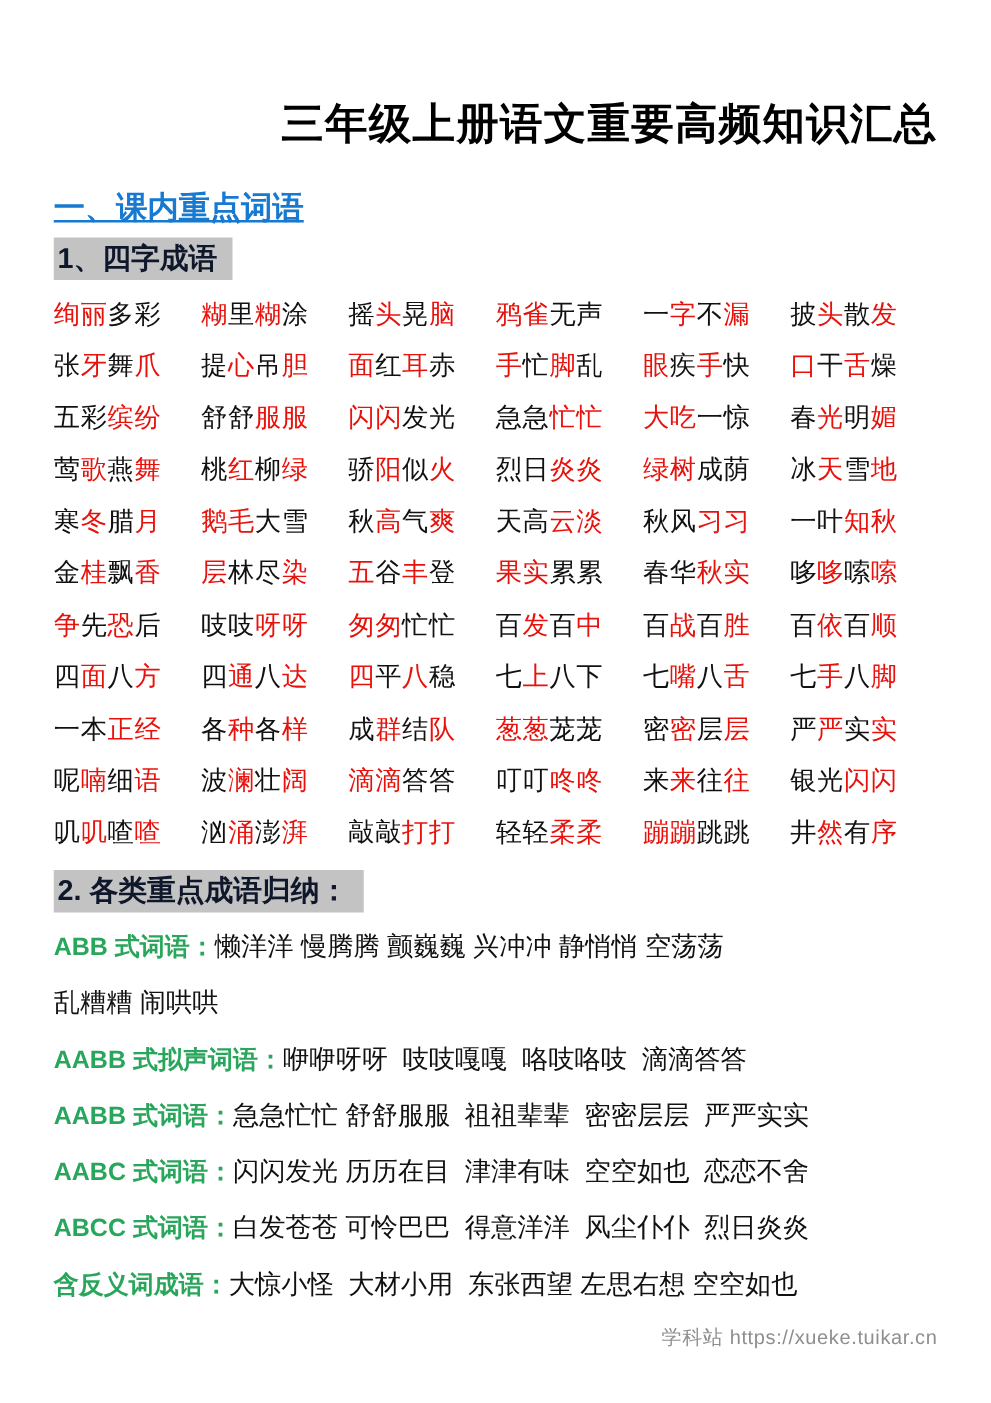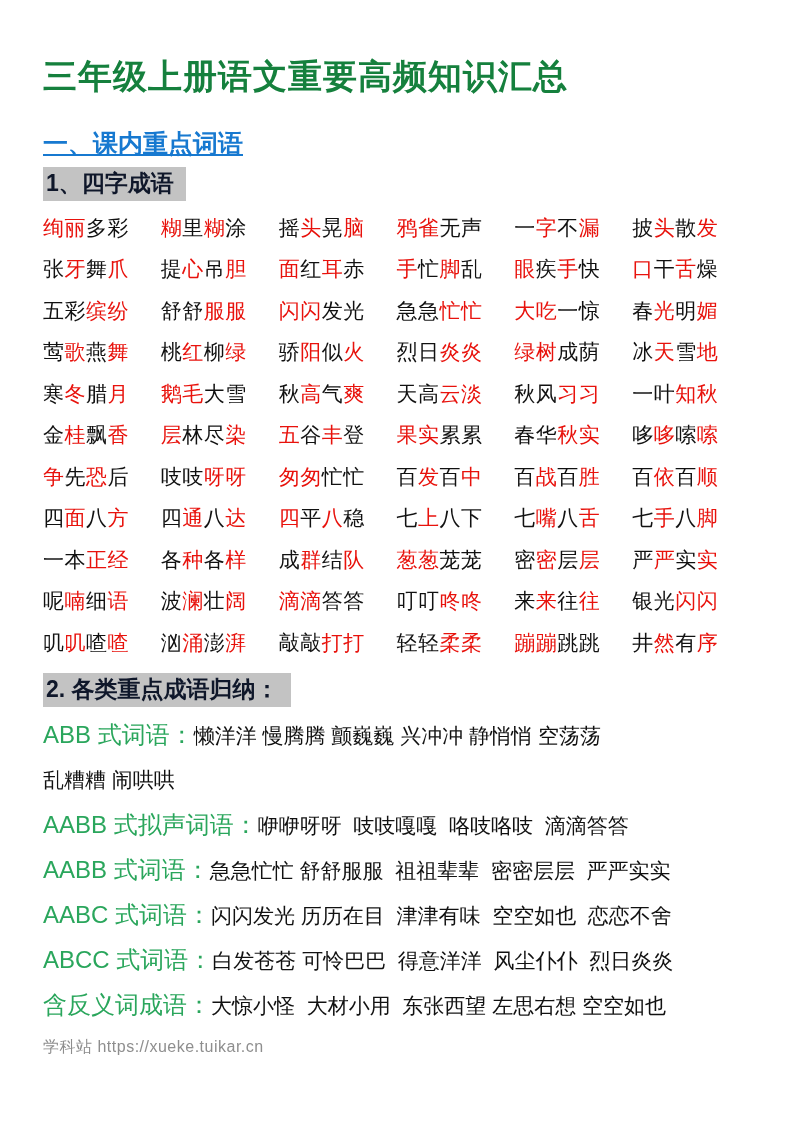--- a/index.html
+++ b/index.html
@@ -14,27 +14,27 @@
     font-family: "Liberation Sans", "DejaVu Sans", sans-serif;
     color: #111111;
   }
   .page {
     box-sizing: border-box;
     width: 793px;
     height: 1122px;
     padding: 0 43px;
   }
   .title {
-    margin: 56px 0 0 0;
-    text-align: left;
+    margin: 79px 0 0 0;
+    text-align: right;
     font-size: 34px;
     line-height: 40px;
     font-weight: 900;
     letter-spacing: 1px;
-    color: #15803d;
+    color: #000000;
   }
   .sec-heading {
     margin-top: 32px;
     font-size: 25px;
     line-height: 30px;
     font-weight: bold;
     color: var(--blue, #1779d0);
     text-decoration: underline;
   }
   .gray-heading {
@@ -65,26 +65,26 @@
   .patterns { margin-top: 5px; }
   .pattern-line {
     height: 45px;
     line-height: 45px;
     font-size: 21px;
     white-space: pre;
     color: #111111;
   }
   .pat-label {
     color: var(--green, #2aa65c);
-    font-weight: normal;
-    font-size: 24px;
+    font-weight: bold;
+    font-size: 20px;
   }
   .footer {
     margin-top: 10px;
-    text-align: left;
+    text-align: right;
     font-size: 16px;
     color: var(--footer-gray, #8e8e8e);
     letter-spacing: 0.5px;
   }
 </style>
 </head>
 <body>
 
 <div class="page">
   <h1 class="title">三年级上册语文重要高频知识汇总</h1>

